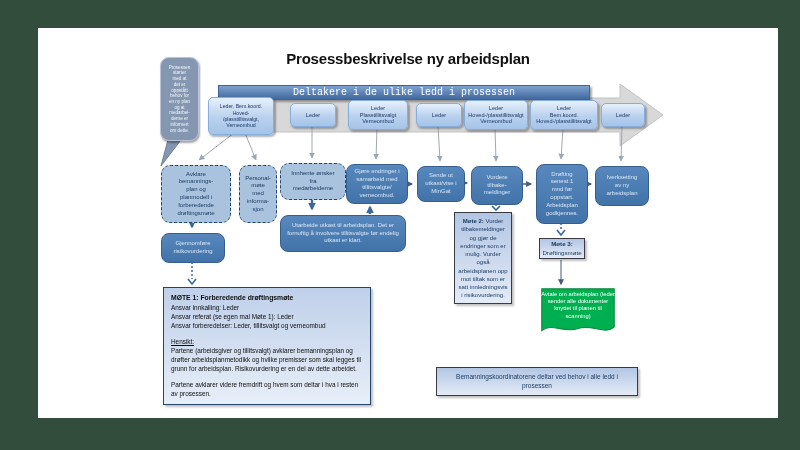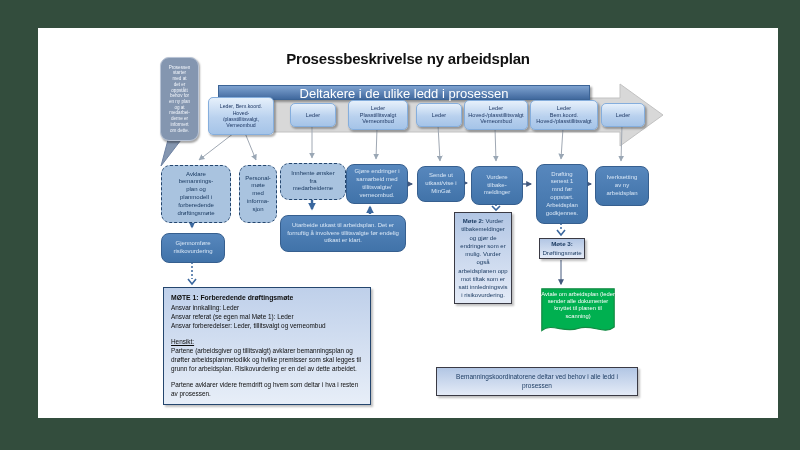--- a/index.html
+++ b/index.html
@@ -4,22 +4,22 @@
 <style>
   html,body{margin:0;padding:0;background:#222;}
   .stage{position:relative;width:800px;height:450px;background:#334d3d;overflow:hidden;
          font-family:"Liberation Sans", sans-serif;}
   .slide{position:absolute;left:30px;top:28px;width:740px;height:390px;background:#ffffff;margin-left:8px;}
   .overlay{position:absolute;left:0;top:0;width:740px;height:390px;z-index:1;}
   .title{position:absolute;left:0;top:22px;width:100%;text-align:center;font-size:15px;
          font-weight:bold;color:#111;z-index:2;letter-spacing:-0.2px;}
   .band{position:absolute;left:180px;top:57px;width:370px;height:13px;z-index:2;
         background:linear-gradient(180deg,#7ea2d0,#41699e);border:1px solid #3c6496;
-        color:#fff;font-size:13px;display:flex;justify-content:center;
-        box-shadow:2px 2px 2px rgba(0,0,0,.35);}
+        color:#fff;font-size:10px;display:flex;align-items:center;justify-content:center;
+        box-shadow:2px 2px 2px rgba(0,0,0,.35);font-family:Liberation Mono, monospace;}
   .bubble{position:absolute;left:122px;top:29px;width:37px;height:82px;z-index:3;
         background:#8496b0;border:1.5px solid #b9c4d6;border-radius:9px;color:#f2f6fc;
         font-size:4.6px;line-height:1.25;display:flex;align-items:center;justify-content:center;
         text-align:center;box-shadow:1px 1.5px 2px rgba(0,0,0,.35);}
   .pre{white-space:pre-line;}
   .pbox{position:absolute;z-index:2;border:1px solid #85aedd;border-radius:5px;
         background:linear-gradient(180deg,#e6f0fb,#b9d1ee 55%,#a5c4e8);
         color:#1f3864;display:flex;align-items:center;justify-content:center;text-align:center;
         font-size:5.6px;line-height:1.22;box-shadow:1.5px 2px 2px rgba(0,0,0,.3);}
   .pbox.small{font-size:5.2px;}

